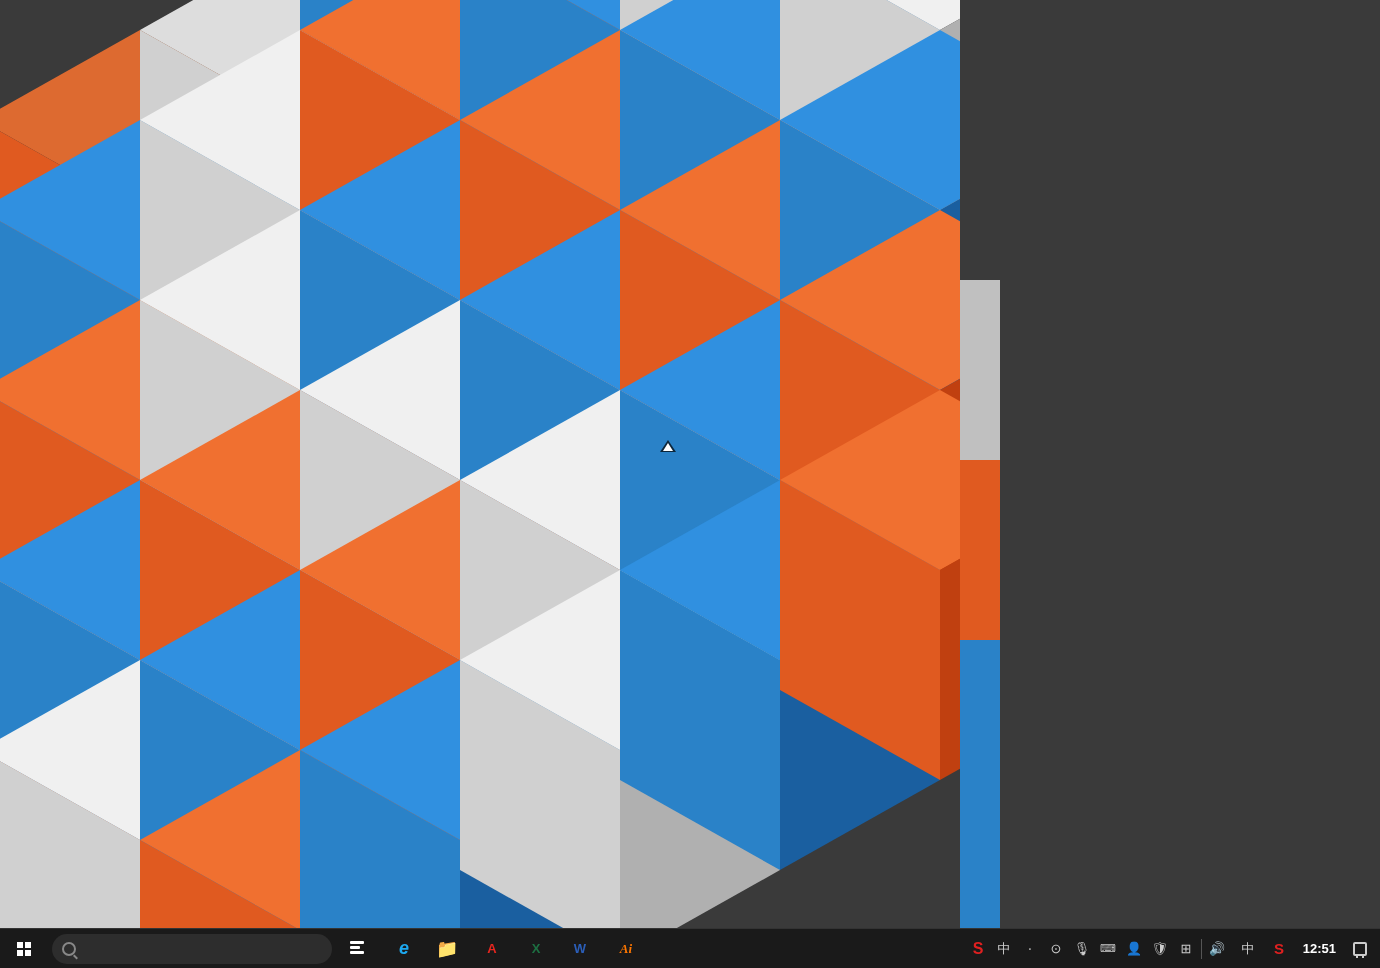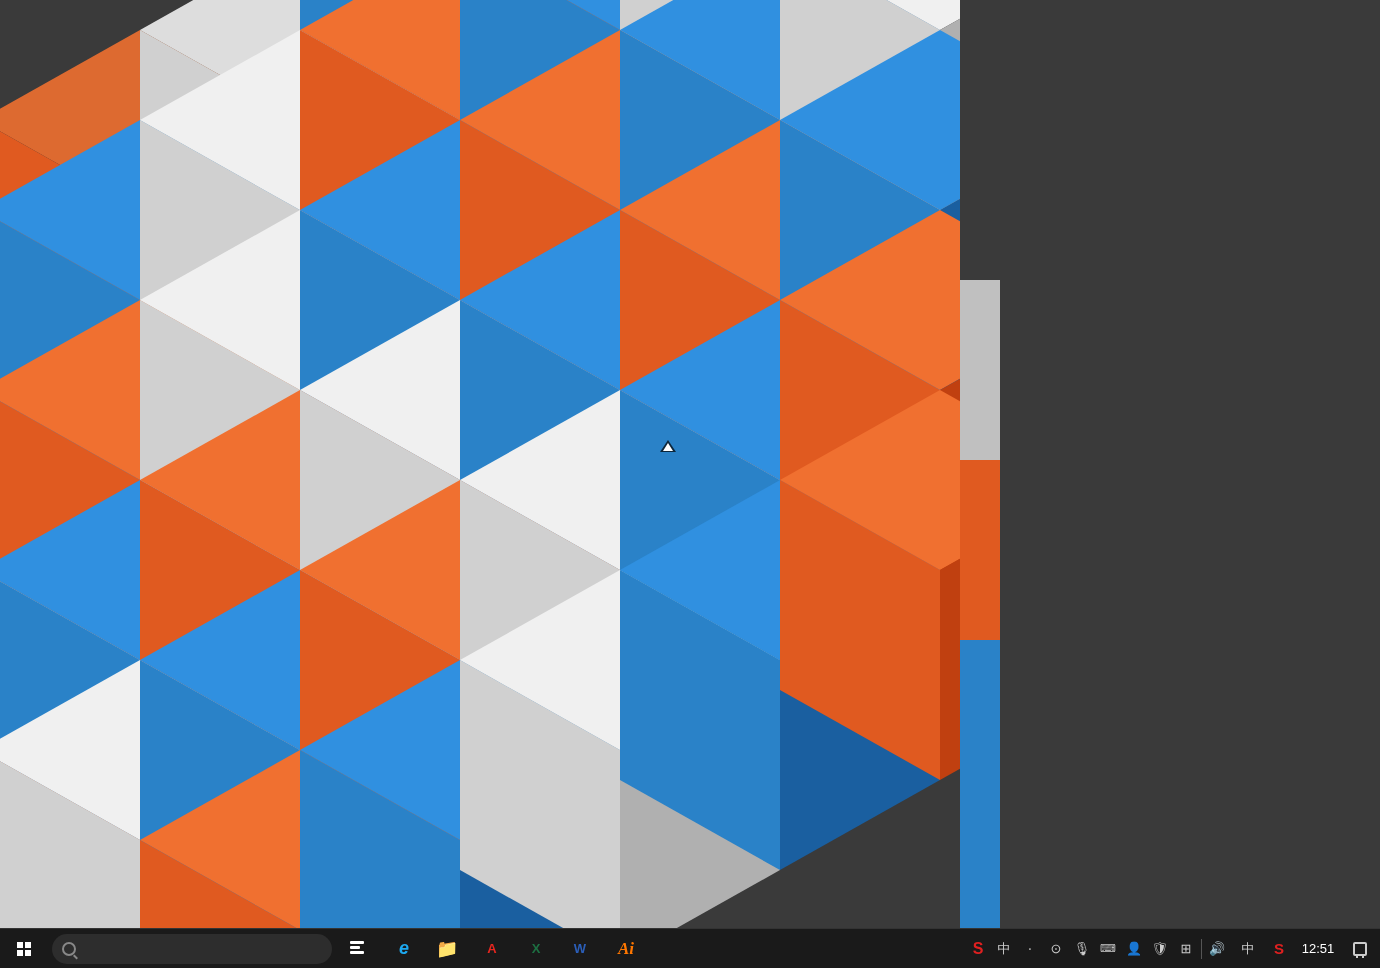--- a/index.html
+++ b/index.html
@@ -172,21 +172,21 @@
 
     
     .word-icon {
       font-size: 13px;
       color: #2b5eb8;
       font-weight: bold;
     }
 
     
     .ai-taskbar-icon {
-      font-size: 17px;
+      font-size: 13px;
       color: #ff7700;
       font-style: italic;
       font-weight: bold;
       font-family: serif;
     }
 
     
     #system-tray {
       margin-left: auto;
       display: flex;
@@ -220,26 +220,27 @@
     
     .chinese-text {
       color: #ccc;
       font-size: 13px;
     }
 
     
     #clock-area {
       display: flex;
       flex-direction: column;
-      align-items: center;
+      align-items: flex-end;
       justify-content: center;
       padding: 0 8px;
       height: 40px;
       cursor: pointer;
       min-width: 52px;
+      font-weight: bold;
     }
 
     #clock-time {
       color: white;
       font-size: 13px;
       line-height: 1.2;
     }
 
     
     #notification-btn {

